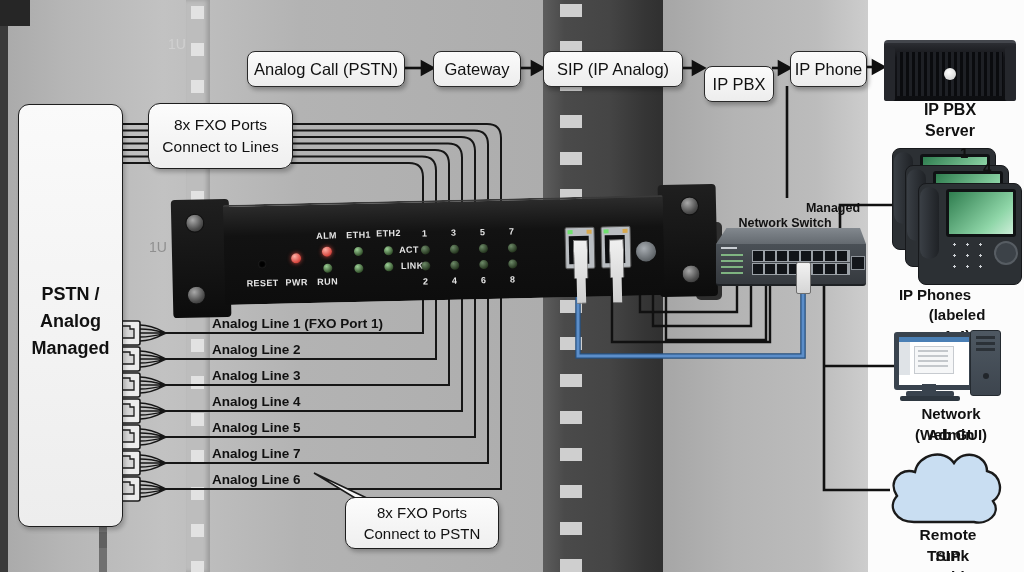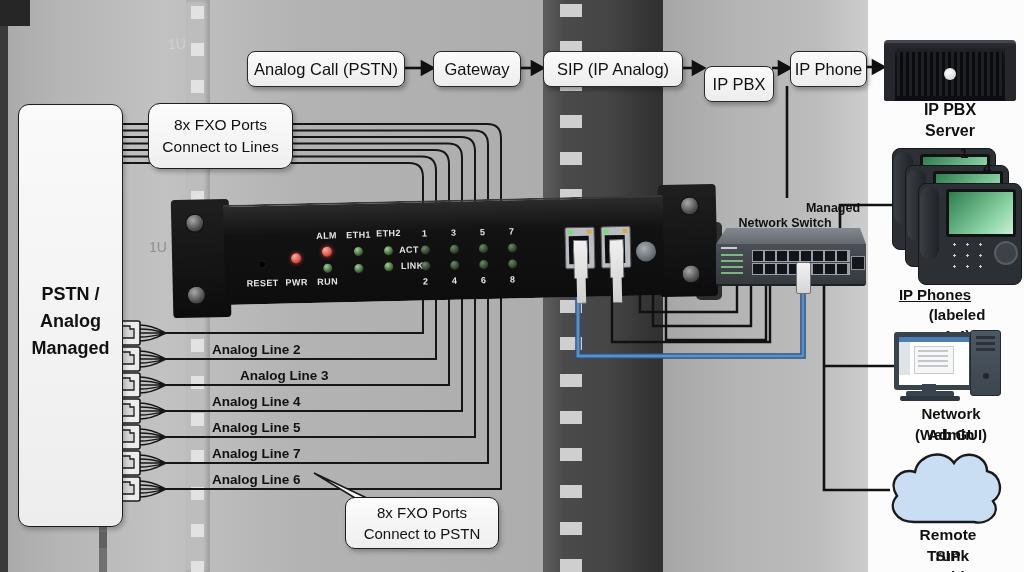--- a/index.html
+++ b/index.html
@@ -158,22 +158,23 @@
 
   <div class="callout" style="left:148px;top:103px;width:143px;height:64px;">
     <div>8x FXO Ports</div>
     <div>Connect to Lines</div>
   </div>
   <div class="callout" style="left:345px;top:497px;width:152px;height:50px;border-radius:10px;font-size:15px;line-height:21px;">
     <div>8x FXO Ports</div>
     <div>Connect to PSTN</div>
   </div>
 
+  <div class="t blbl" style="left:212px;top:316px;font-size:13.5px;">Analog Line 1 (FXO Port 1)</div>
   <div class="t blbl" style="left:212px;top:342px;font-size:13.5px;">Analog Line 2</div>
-  <div class="t blbl" style="left:212px;top:368px;font-size:13.5px;margin-left:28px;">Analog Line 3</div>
+  <div class="t blbl" style="left:212px;top:368px;font-size:13.5px;">Analog Line 3</div>
   <div class="t blbl" style="left:212px;top:394px;font-size:13.5px;">Analog Line 4</div>
   <div class="t blbl" style="left:212px;top:420px;font-size:13.5px;">Analog Line 5</div>
   <div class="t blbl" style="left:212px;top:446px;font-size:13.5px;">Analog Line 7</div>
   <div class="t blbl" style="left:212px;top:472px;font-size:13.5px;">Analog Line 6</div>
 
   <div class="abs" style="left:172px;top:186px;width:545px;height:132px;transform:rotate(-1.3deg);transform-origin:50% 50%;">
 
     <div class="abs" style="left:0;top:8px;width:58px;height:118px;background:linear-gradient(#1f1f1f,#0c0c0c);border-radius:4px;">
       <div class="screw" style="left:14px;top:14px;width:17px;height:17px;"></div>
       <div class="screw" style="left:14px;top:86px;width:17px;height:17px;"></div>
@@ -280,21 +281,21 @@
     <div class="abs" style="left:26px;top:35px;width:102px;height:100px;">
       <div class="abs" style="left:0;top:0;width:100%;height:100%;background:#2c3034;border:1px solid #17191c;border-radius:8px;"></div>
       <div class="abs" style="left:2px;top:4px;width:19px;height:72px;background:linear-gradient(90deg,#3a3f45,#1f2226);border-radius:10px;"></div>
       <div class="abs" style="left:28px;top:6px;width:64px;height:42px;background:linear-gradient(135deg,#2f7d4f,#8fd6a8 70%,#cdeed9);border:3px solid #101214;border-radius:3px;"></div>
       <div class="abs" style="left:30px;top:56px;width:42px;height:34px;background-image:radial-gradient(#cfd3d7 1.3px,rgba(0,0,0,0) 1.5px);background-size:13px 11px;"></div>
       <div class="abs" style="left:76px;top:58px;width:20px;height:20px;border-radius:50%;background:#3c4248;border:2px solid #575d63;"></div>
     </div>
   </div>
   <div class="t blbl" style="left:960px;top:144px;font-size:15px;">1</div>
   <div class="t blbl" style="left:983px;top:159px;font-size:15px;">4</div>
-  <div class="rlabel" style="left:935px;top:284px;text-decoration:underline;">IP Phones</div>
+  <div class="rlabel" style="left:935px;top:284px;">IP Phones</div>
   <div class="rlabel" style="left:957px;top:304px;">(labeled 1-4)</div>
 
   <div class="abs" style="left:892px;top:328px;width:112px;height:74px;">
     <div class="abs" style="left:2px;top:4px;width:70px;height:48px;background:#fff;border:5px solid #39434e;border-radius:3px;">
       <div class="abs" style="left:0;top:0;width:100%;height:5px;background:#4a7fb5;"></div>
       <div class="abs" style="left:0;top:5px;width:11px;height:33px;background:#dfe3e7;"></div>
       <div class="abs" style="left:15px;top:9px;width:38px;height:26px;background:#f6f7f8;border:1px solid #c7cbd0;"></div>
       <div class="abs" style="left:19px;top:13px;width:30px;height:18px;background:repeating-linear-gradient(180deg,#c4c8cc 0 2px,rgba(0,0,0,0) 2px 5px);"></div>
     </div>
     <div class="abs" style="left:30px;top:56px;width:14px;height:7px;background:#39434e;"></div>

